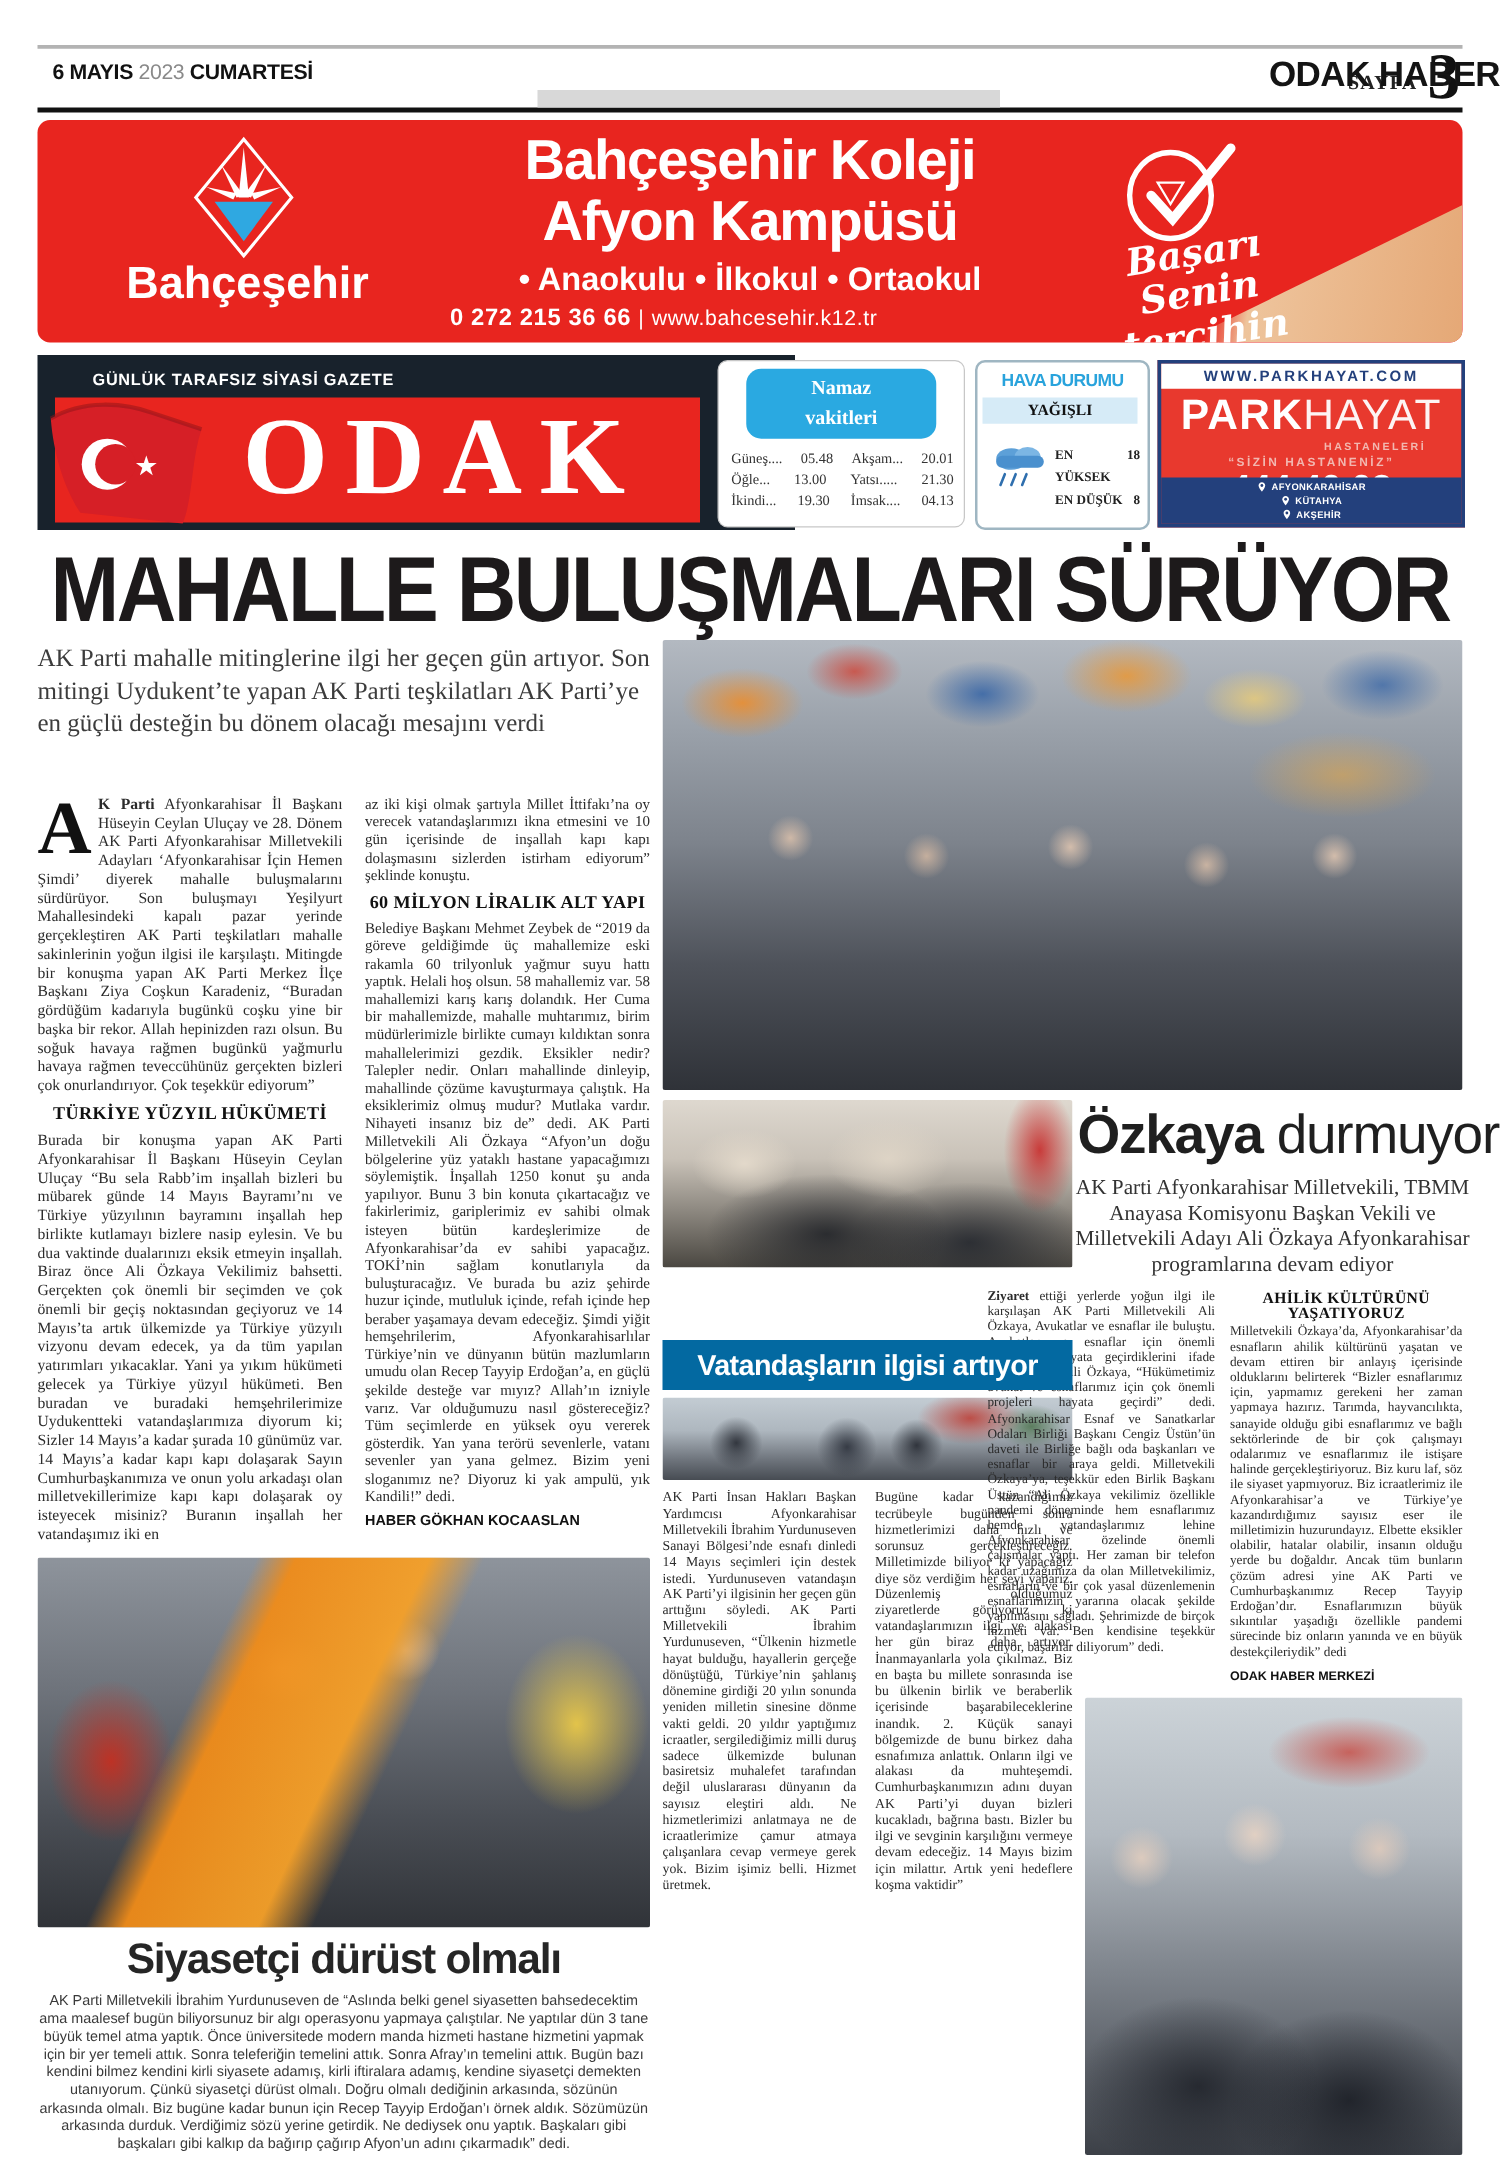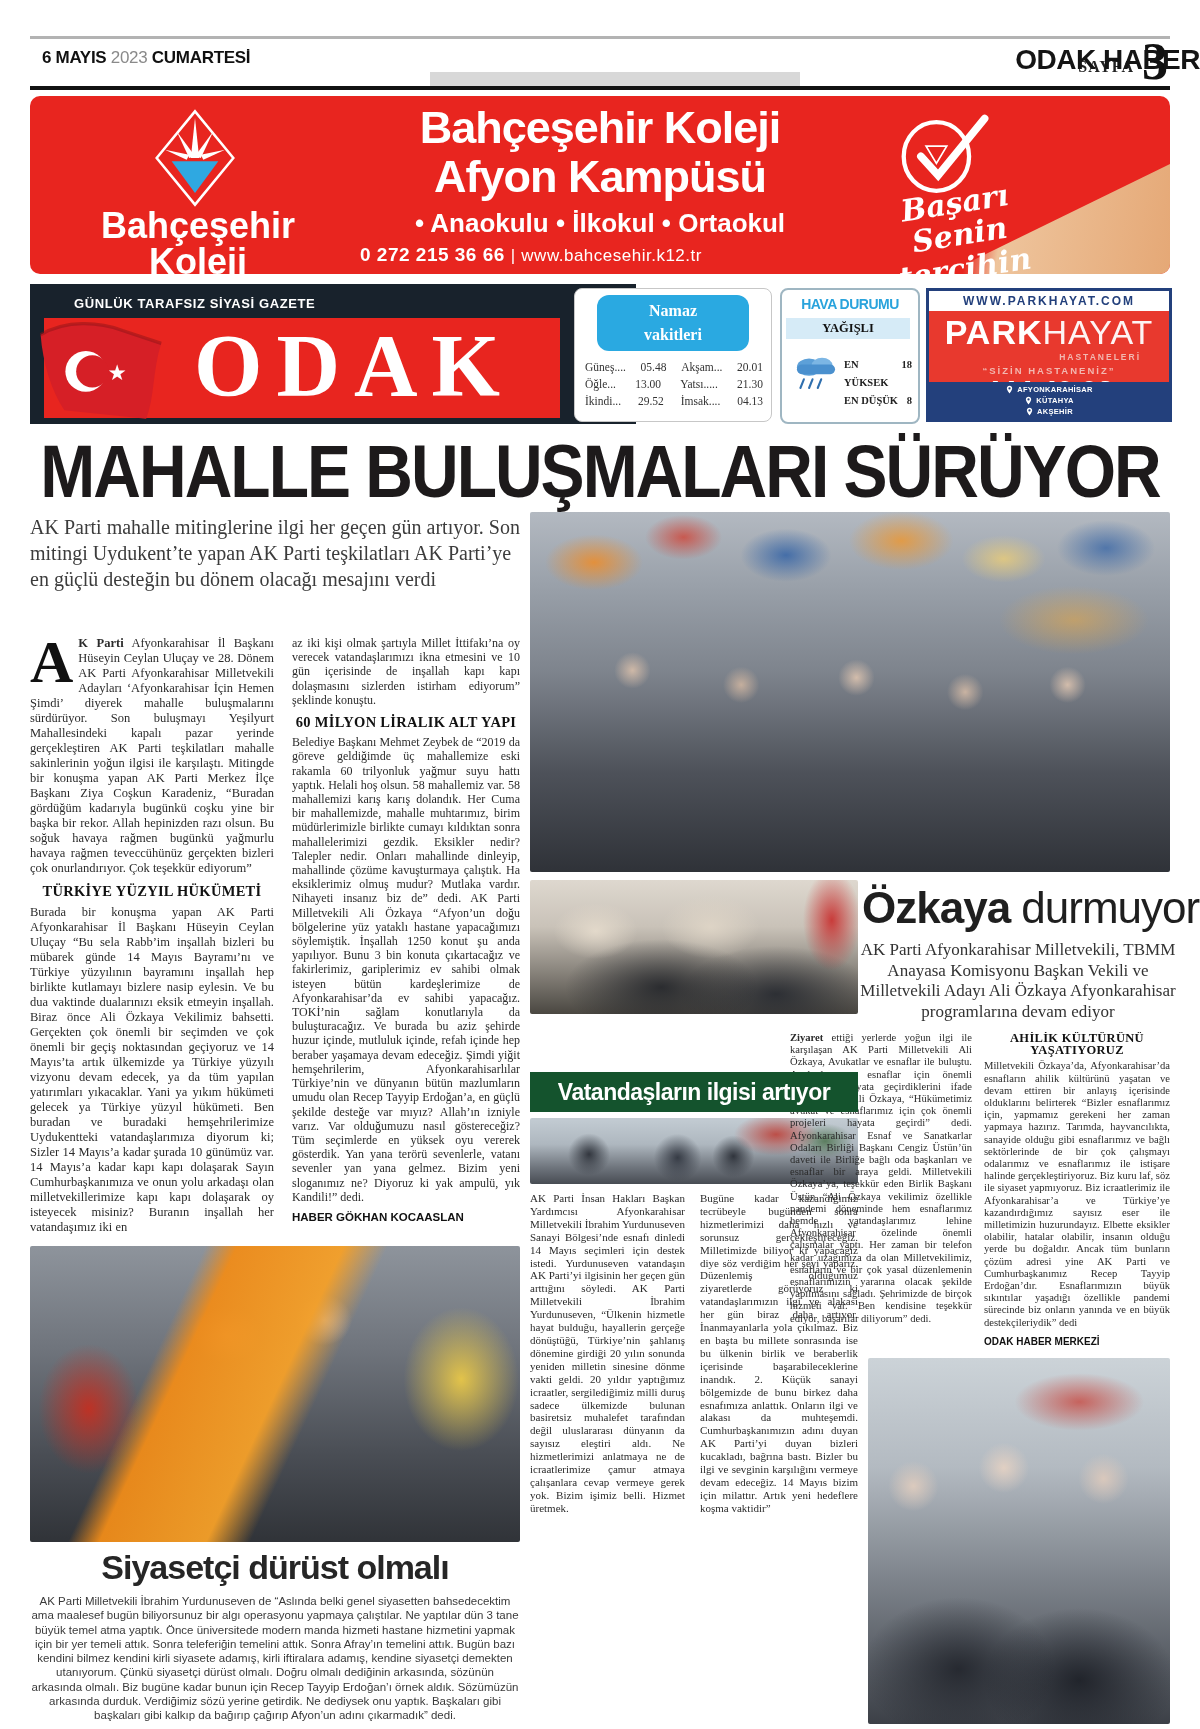--- a/index.html
+++ b/index.html
@@ -163,21 +163,21 @@
   #ozkaya-headline .hb{font-weight:800;}
   #ozkaya-headline .hl{font-weight:400;}
   #ozkaya-deck{left:860px;top:940px;width:316px;text-align:center;font-size:17px;line-height:20.5px;color:#333;}
   #oz-col1{left:790px;top:1032px;width:182px;height:320px;font-size:10.6px;line-height:12.2px;}
   #oz-col2{left:984px;top:1032px;width:186px;height:320px;font-size:10.6px;line-height:12.2px;}
   #oz-col2 .sub-head{font-size:12.5px;margin:0 0 4px 0;}
   #oz-byline{left:984px;top:1336px;width:186px;font-family:"Liberation Sans",sans-serif;font-weight:700;
       font-size:10px;color:#111;background:#fff;}
 
   
-  #caption-bar{left:530px;top:1072px;width:328px;height:40px;background:#14532d;display:flex;
+  #caption-bar{left:530px;top:1072px;width:328px;height:40px;background:#0369a1;display:flex;
       align-items:center;justify-content:center;color:#fff;font-family:"Liberation Sans",sans-serif;
       font-weight:800;font-size:23px;letter-spacing:-0.5px;}
 
   
   #y-col1{left:530px;top:1192px;width:155px;height:532px;font-size:11px;line-height:12.9px;}
   #y-col2{left:700px;top:1192px;width:158px;height:532px;font-size:11px;line-height:12.9px;}
 
   
   #siy-headline{left:30px;top:1548px;width:490px;text-align:center;color:#262626;
       font-family:"Liberation Sans",sans-serif;font-weight:800;font-size:34px;letter-spacing:-1px;}
@@ -213,21 +213,20 @@
       <g fill="#fff">
         <polygon points="50,12 45,60 55,60"></polygon>
         <polygon points="28,28 43,60 50,58"></polygon>
         <polygon points="72,28 57,60 50,58"></polygon>
         <polygon points="14,50 40,62 43,56"></polygon>
         <polygon points="86,50 60,62 57,56"></polygon>
       </g>
     </svg>
     <div id="banner-logo-text">
       <div>Bahçeşehir</div>
-      <div>Koleji</div>
     </div>
     <div id="banner-center">
       <div class="t1">Bahçeşehir Koleji</div>
       <div class="t2">Afyon Kampüsü</div>
       <div class="lv">• Anaokulu • İlkokul • Ortaokul</div>
       <div class="ph">
         <span>0 272 215 36 66</span>
         <span class="web">|</span>
         <span class="web">www.bahcesehir.k12.tr</span>
       </div>
@@ -270,21 +269,21 @@
         <span>20.01</span>
       </div>
       <div class="pr-row">
         <span>Öğle...</span>
         <span>13.00</span>
         <span>Yatsı.....</span>
         <span>21.30</span>
       </div>
       <div class="pr-row">
         <span>İkindi...</span>
-        <span>29.52</span>
+        <span>19.30</span>
         <span>İmsak....</span>
         <span>04.13</span>
       </div>
     </div>
   </div>
 
   <div class="abs" id="weather">
     <div id="weather-title">HAVA DURUMU</div>
     <div id="weather-cond">YAĞIŞLI</div>
     <svg id="weather-icon" viewBox="0 0 60 50">

